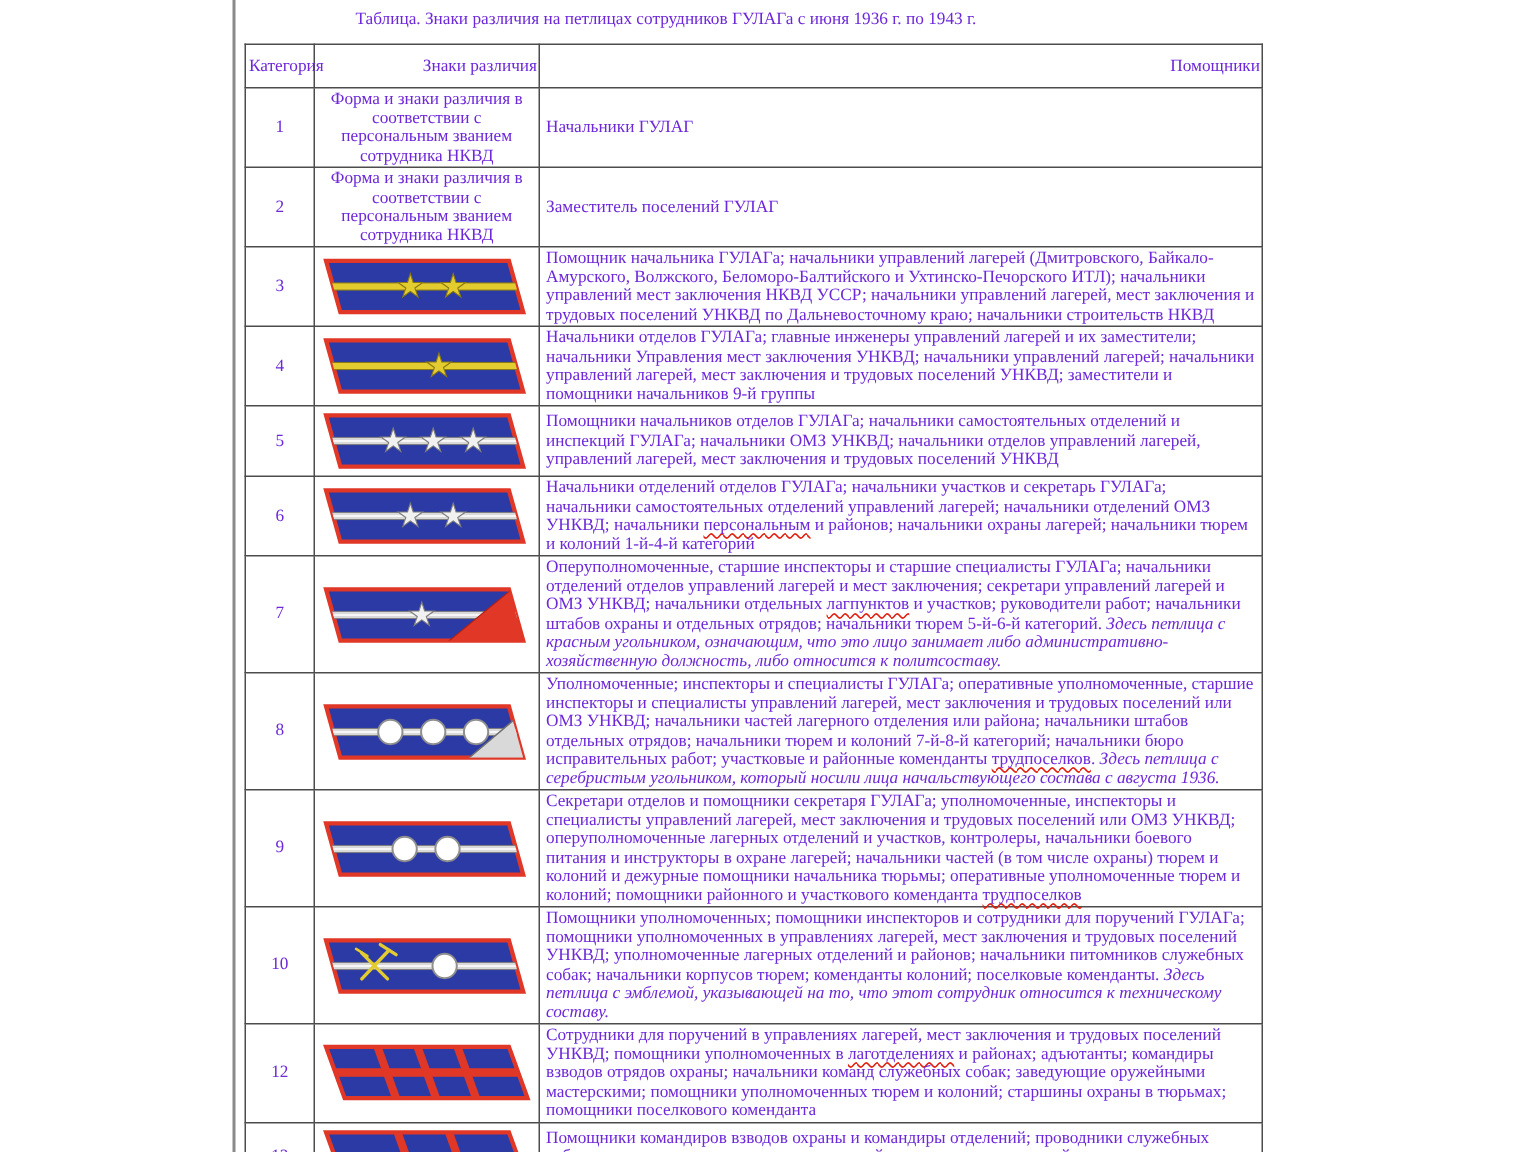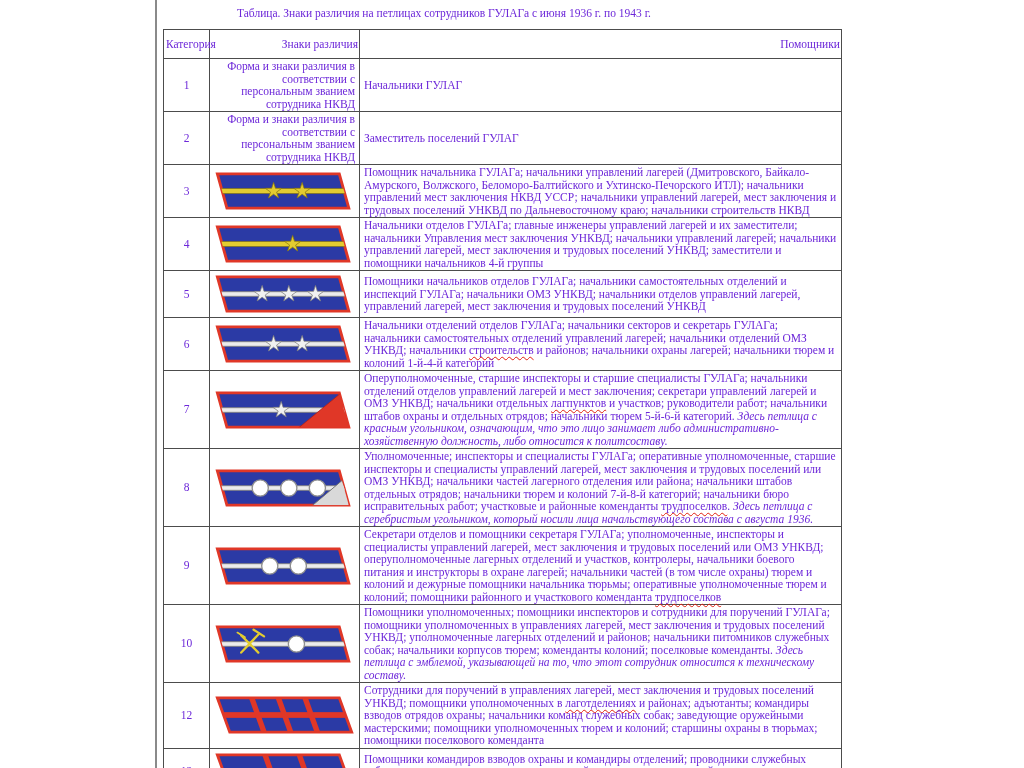--- a/index.html
+++ b/index.html
@@ -8,21 +8,21 @@
   .left-rule{position:absolute;left:155px;top:0;width:2px;height:768px;background:#8a8a8a;}
   .doc{position:absolute;left:163px;top:6px;width:678px;}
   .title{font-size:11.5px;line-height:14px;padding-left:74px;margin-bottom:9px;white-space:nowrap;}
   table.main{border-collapse:collapse;width:678px;table-layout:fixed;}
   th,td{border:1px solid #4c4c4c;font-size:11.5px;line-height:12.5px;font-weight:normal;}
   th{height:26px;vertical-align:middle;}
   th.h-cat{text-align:left;padding:1px 2px;}
   th.h-ins,th.h-pos{text-align:right;}
   td.cat{text-align:center;vertical-align:middle;padding:1px 2px;}
   td.ins{padding:2px 3px;vertical-align:middle;text-align:center;}
-  td.ins.ins-text{text-align:right;padding:1px 4px;}
+  td.ins.ins-text{text-align:center;padding:1px 4px;}
   td.pos{padding:1px 4px;vertical-align:middle;}
   td.ins svg{display:block;margin:1px auto;}
   .note{font-style:italic;}
   .sp{text-decoration:underline wavy #e02010;text-decoration-thickness:1px;text-underline-offset:2px;text-decoration-skip-ink:none;}
 </style>
 </head>
 <body>
 
 <div class="page">
   <div class="left-rule"></div>
@@ -83,21 +83,21 @@
                     <polygon points="3,3 131,3 141,39 13,39"></polygon>
                   </clipPath>
                 </defs>
                 <polygon points="3,3 131,3 141,39 13,39" fill="#2b3aa5" stroke="#e03727" stroke-width="3" stroke-linejoin="miter"></polygon>
                 <g clip-path="url(#cp3)">
                   <rect x="0" y="18.5" width="148" height="5" fill="#e3cc30" stroke="#8a7a10" stroke-width="0.7"></rect>
                   <polygon points="82.0,12.0 84.0,18.2 90.6,18.2 85.2,22.1 87.3,28.3 82.0,24.4 76.7,28.3 78.8,22.1 73.4,18.2 80.0,18.2" fill="#e3cc30" stroke="#8a7a10" stroke-width="0.8"></polygon>
                 </g>
               </svg>
             </td>
-    <td class="pos"><span>Начальники отделов ГУЛАГа; главные инженеры управлений лагерей и их заместители; начальники Управления мест заключения УНКВД; начальники управлений лагерей; начальники управлений лагерей, мест заключения и трудовых поселений УНКВД; заместители и помощники начальников 4-й группы</span></td>
+    <td class="pos"><span>Начальники отделов ГУЛАГа; главные инженеры управлений лагерей и их заместители; начальники Управления мест заключения УНКВД; начальники управлений лагерей; начальники управлений лагерей, мест заключения и трудовых поселений УНКВД; заместители и помощники начальников 9-й группы</span></td>
   </tr>
 
   <tr>
     <td class="cat">5</td>
     <td class="ins">
               <svg viewBox="0 0 148 42" width="142" height="40">
                 <defs>
                   <clipPath id="cp4">
                     <polygon points="3,3 131,3 141,39 13,39"></polygon>
                   </clipPath>
@@ -126,21 +126,21 @@
                 </defs>
                 <polygon points="3,3 131,3 141,39 13,39" fill="#2b3aa5" stroke="#e03727" stroke-width="3" stroke-linejoin="miter"></polygon>
                 <g clip-path="url(#cp5)">
                   <rect x="0" y="18.5" width="148" height="5" fill="#d9d9d9" stroke="#7d7d7d" stroke-width="0.7"></rect>
                   <line x1="0" y1="21" x2="148" y2="21" stroke="#ffffff" stroke-width="1.2"></line>
                   <polygon points="62.0,12.0 64.0,18.2 70.6,18.2 65.2,22.1 67.3,28.3 62.0,24.4 56.7,28.3 58.8,22.1 53.4,18.2 60.0,18.2" fill="#f1f1f1" stroke="#7d7d7d" stroke-width="0.8"></polygon>
                   <polygon points="92.0,12.0 94.0,18.2 100.6,18.2 95.2,22.1 97.3,28.3 92.0,24.4 86.7,28.3 88.8,22.1 83.4,18.2 90.0,18.2" fill="#f1f1f1" stroke="#7d7d7d" stroke-width="0.8"></polygon>
                 </g>
               </svg>
             </td>
-    <td class="pos"><span>Начальники отделений отделов ГУЛАГа; начальники секторов и секретарь ГУЛАГа; начальники самостоятельных отделений управлений лагерей; начальники отделений ОМЗ УНКВД; начальники </span><span class="sp">строительств</span><span> и районов; начальники охраны лагерей; начальники тюрем и колоний 1-й-4-й категорий</span></td>
+    <td class="pos"><span>Начальники отделений отделов ГУЛАГа; начальники участков и секретарь ГУЛАГа; начальники самостоятельных отделений управлений лагерей; начальники отделений ОМЗ УНКВД; начальники </span><span class="sp">персональным</span><span> и районов; начальники охраны лагерей; начальники тюрем и колоний 1-й-4-й категорий</span></td>
   </tr>
 
   <tr>
     <td class="cat">7</td>
     <td class="ins">
               <svg viewBox="0 0 148 42" width="142" height="40">
                 <defs>
                   <clipPath id="cp6">
                     <polygon points="3,3 131,3 141,39 13,39"></polygon>
                   </clipPath>

